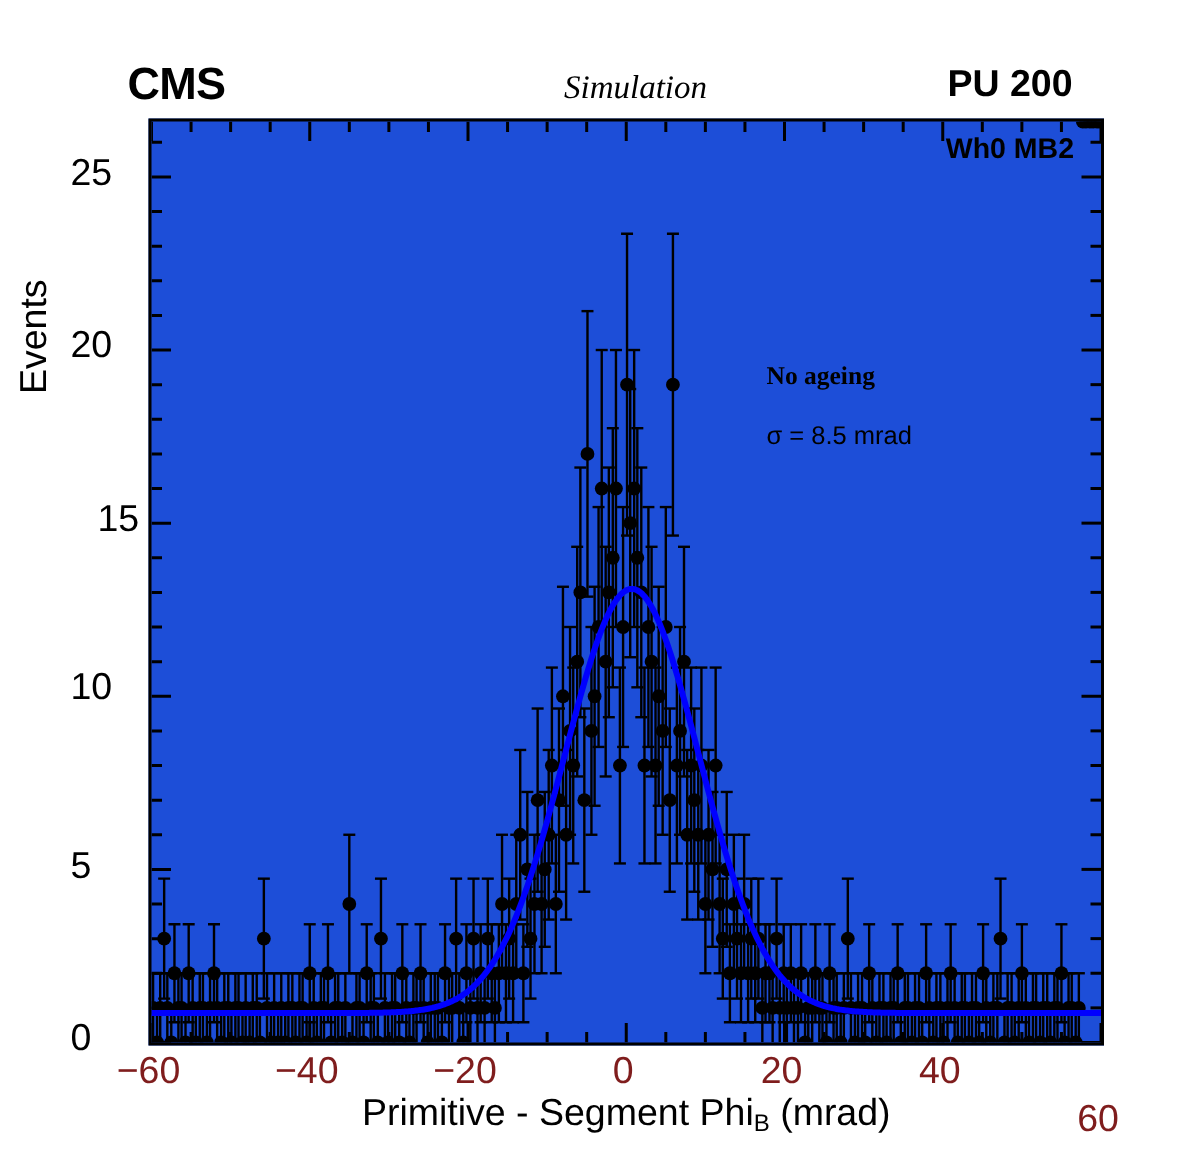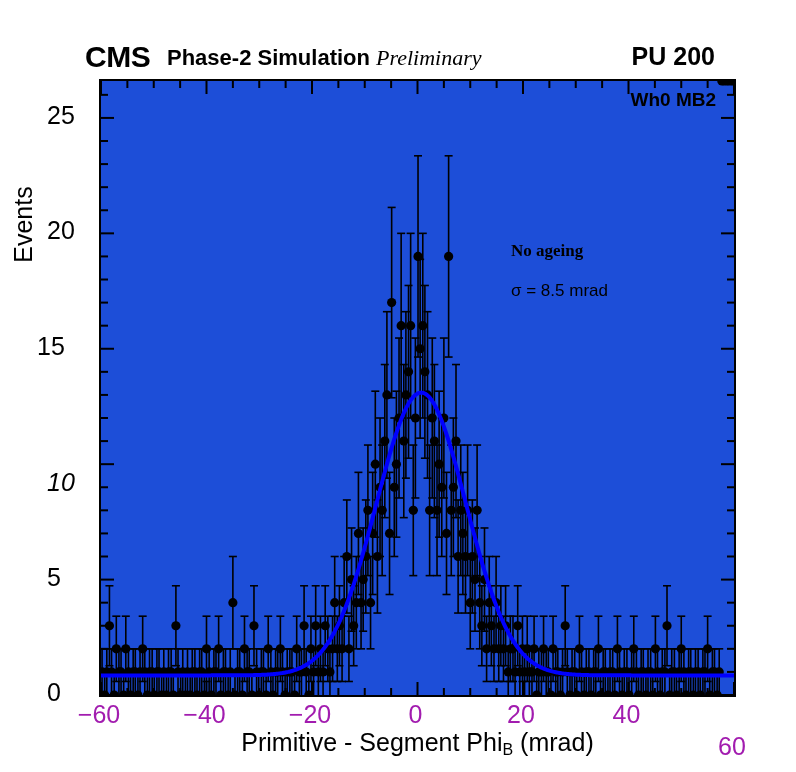--- a/index.html
+++ b/index.html
@@ -21,41 +21,40 @@
   .frame{position:absolute;left:99px;top:79px;width:637px;height:618px;
          border:2px solid #000;box-sizing:border-box;background:#1d4ed8;}
 
   .plotlabel{position:absolute;font-family:"Liberation Sans",sans-serif;color:#000;white-space:nowrap;}
   .lbl-wh{right:18px;top:8px;font-weight:bold;font-size:19px;}
   .lbl-noage{left:410px;top:160px;font-family:"Liberation Serif",serif;font-weight:bold;font-size:17px;}
   .lbl-sigma{left:410px;top:200px;font-family:"Liberation Sans",sans-serif;font-size:17px;}
   .ytlabel{position:absolute;text-align:left;font-family:"Liberation Sans",sans-serif;
            font-size:25px;line-height:25px;color:#000;width:40px;}
   .xtlabel{position:absolute;text-align:center;font-family:"Liberation Sans",sans-serif;
-           font-size:25px;line-height:25px;color:#a21caf;width:70px;}
+           font-size:25px;line-height:25px;color:#7f1d1d;width:70px;}
 
   .ytitle{position:absolute;left:-62px;top:210px;width:170px;text-align:center;
           transform:rotate(-90deg);transform-origin:50% 50%;
           font-family:"Liberation Sans",sans-serif;font-size:25px;color:#000;}
   .xtitle{position:absolute;left:99px;top:728px;width:637px;text-align:center;
           font-family:"Liberation Sans",sans-serif;font-size:25px;color:#000;}
   .xtitle sub{font-size:16px;vertical-align:-4px;}
 
   svg{display:block;}
   .dataholder{position:absolute;left:0;top:0;width:100%;height:100%;overflow:hidden;}
 </style>
 </head>
 <body>
 
 <div id="root">
 
   <div class="hdr">
     <div class="cms-logo">CMS</div>
-    <div class="cms-sub">Phase-2 Simulation</div>
-    <div class="cms-prelim">Preliminary</div>
+    <div class="cms-prelim">Simulation</div>
     <div class="cms-pu">PU 200</div>
   </div>
 
   <div class="frame">
 
     <div class="plotlabel lbl-wh">Wh0 MB2</div>
     <div class="plotlabel lbl-noage">No ageing</div>
     <div class="plotlabel lbl-sigma">σ = 8.5 mrad</div>
 
     <div class="dataholder">
@@ -1083,22 +1082,22 @@
         <line x1="0" y1="60.01503759398497" x2="7" y2="60.01503759398497" stroke="#000" stroke-width="2"></line>
         <line x1="633" y1="60.01503759398497" x2="626" y2="60.01503759398497" stroke="#000" stroke-width="2"></line>
         <line x1="0" y1="13.849624060150404" x2="7" y2="13.849624060150404" stroke="#000" stroke-width="2"></line>
         <line x1="633" y1="13.849624060150404" x2="626" y2="13.849624060150404" stroke="#000" stroke-width="2"></line>
       </svg>
   </div>
 
   <div id="ylabels">
       <div class="ytlabel" style="left: 47px; top: 680px;">0</div>
       <div class="ytlabel" style="left: 47px; top: 564.586px;">5</div>
-      <div class="ytlabel" style="left: 47px; top: 470px; font-style: italic;">10</div>
-      <div class="ytlabel" style="left: 37px; top: 333.759px;">15</div>
+      <div class="ytlabel" style="left: 47px; top: 446px;">10</div>
+      <div class="ytlabel" style="left: 65px; top: 333.759px;">15</div>
       <div class="ytlabel" style="left: 47px; top: 218.346px;">20</div>
       <div class="ytlabel" style="left: 47px; top: 102.932px;">25</div>
     </div>
   <div id="xlabels">
       <div class="xtlabel" style="left: 64px; top: 702px;">−60</div>
       <div class="xtlabel" style="left: 169.5px; top: 702px;">−40</div>
       <div class="xtlabel" style="left: 275px; top: 702px;">−20</div>
       <div class="xtlabel" style="left: 380.5px; top: 702px;">0</div>
       <div class="xtlabel" style="left: 486px; top: 702px;">20</div>
       <div class="xtlabel" style="left: 591.5px; top: 702px;">40</div>

